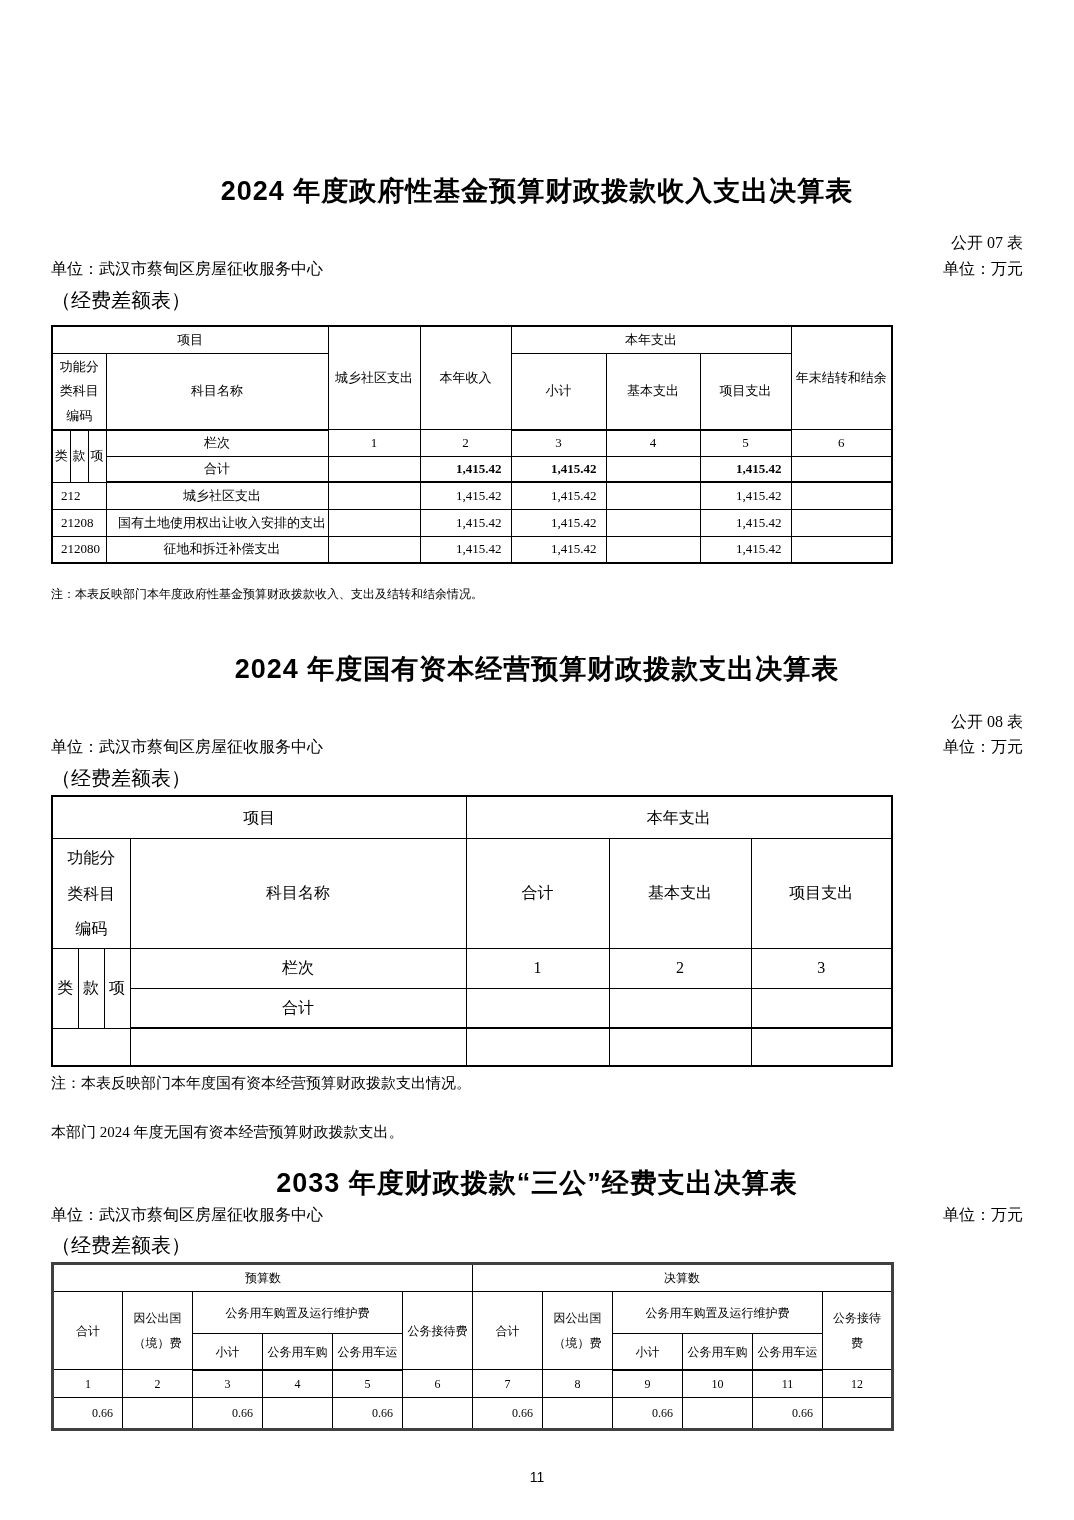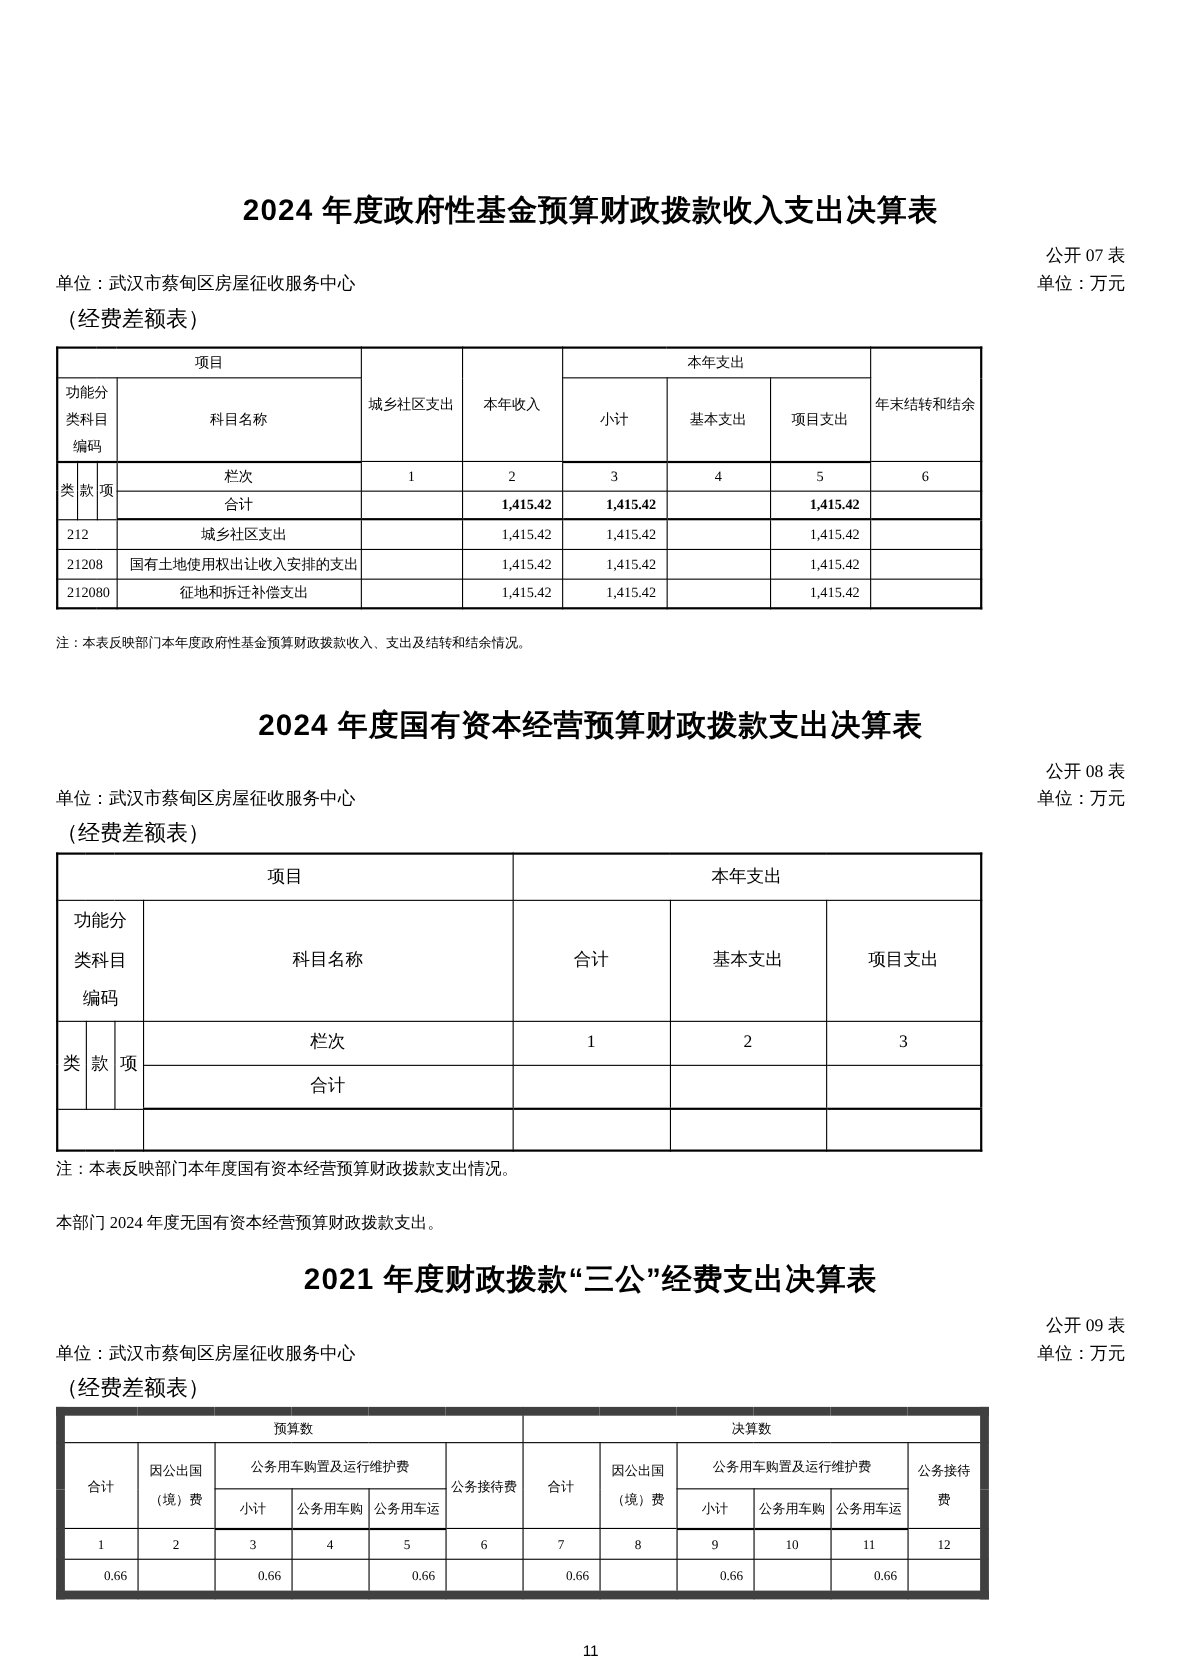--- a/index.html
+++ b/index.html
@@ -8,30 +8,30 @@
     width:1074px; height:1520px; margin:0 auto; background:#ffffff;
     color:#000; font-family:"Liberation Serif","DejaVu Serif",serif;
     padding-top:175px; position:relative; overflow:hidden;
   }
   .content { width:972px; margin:0 auto; }
   .doc-title {
     font-family:"Liberation Sans","DejaVu Sans",sans-serif;
     font-weight:bold; font-size:27px; line-height:1.2; text-align:center;
     letter-spacing:1px;
   }
-  .pub-label { text-align:right; font-size:16px; line-height:1.3; margin-top:16px; }
+  .pub-label { text-align:right; font-size:16px; line-height:1.3; margin-top:26px; }
   .unit-row { display:flex; justify-content:space-between; font-size:16px; line-height:1.3; margin-top:5px; }
   .subtitle { font-size:20px; line-height:1.3; margin-top:7px; }
   table { border-collapse:collapse; table-layout:fixed; width:840px; }
   td { border:1px solid #000; text-align:center; vertical-align:middle; overflow:hidden; }
   .t07 { margin-top:12px; border:2px solid #000; font-size:13px; }
   .t07 td { line-height:1.9; }
   .t08 { margin-top:4px; border:2px solid #000; font-size:16px; }
   .t08 td { line-height:2.1; }
-  .t09 { margin-top:4px; border:8px solid #404040; font-size:12px; }
+  .t09 { margin-top:4px; border:3px solid #404040; font-size:12px; }
   .t09 td { line-height:2.0; }
   .thick-b td { border-bottom-width:2px; }
   .code-cell { text-align:left; padding-left:8px; }
   .name-cell { text-align:center; padding-left:10px; }
   .num-cell { text-align:right; padding-right:9px; }
   .bold { font-weight:bold; }
   .nowrap { white-space:nowrap; }
   .wrap42 { display:inline-block; width:42px; line-height:1.9; }
   .wrap50 { display:inline-block; width:52px; line-height:2.2; }
   .wrap80 { display:inline-block; width:82px; line-height:1.9; }
@@ -200,22 +200,21 @@
         <td class="num-cell"></td>
       </tr>
     </tbody>
       </table>
 
     <div class="note-mid">注：本表反映部门本年度国有资本经营预算财政拨款支出情况。</div>
     <div class="free-text">本部门 2024 年度无国有资本经营预算财政拨款支出。</div>
   </div>
 
   <div class="content sec3">
-    <div class="doc-title">2021 年度财政拨款“三公”经费支出决算表</div>
-    <div class="pub-label">公开 09 表</div>
+    <div class="doc-title">2033 年度财政拨款“三公”经费支出决算表</div>
     <div class="unit-row">
       <span>单位：武汉市蔡甸区房屋征收服务中心</span>
       <span>单位：万元</span>
     </div>
     <div class="subtitle">（经费差额表）</div>
 
     <table class="t09">
       <colgroup>
         <col style="width:70px">
           <col style="width:70px">

